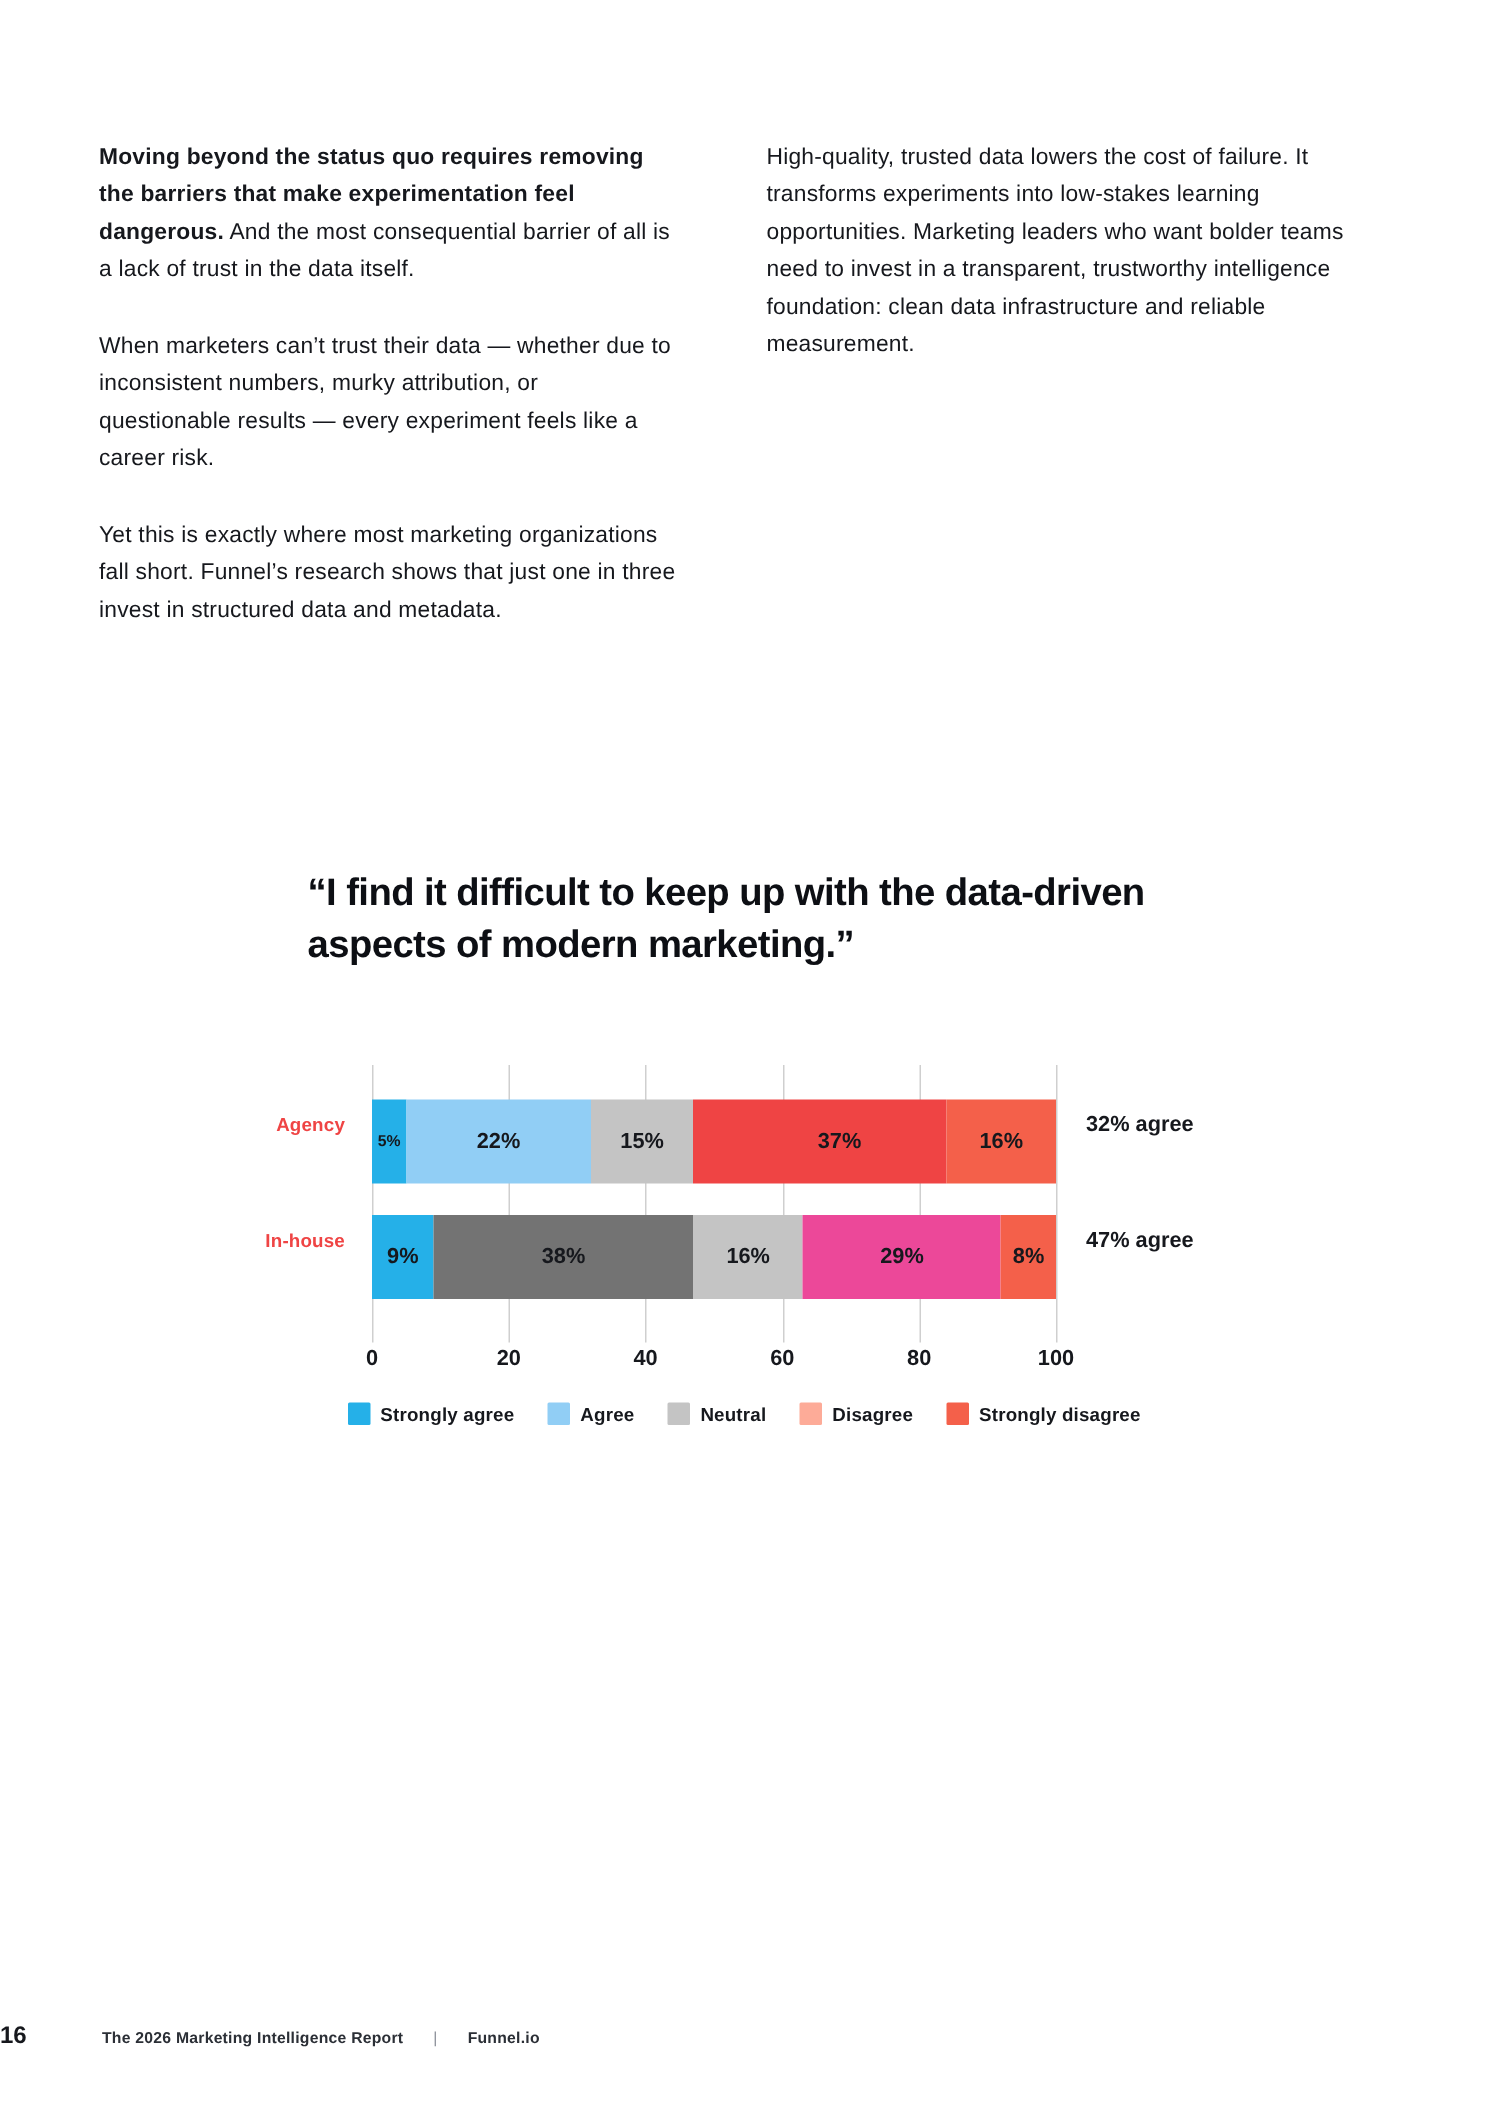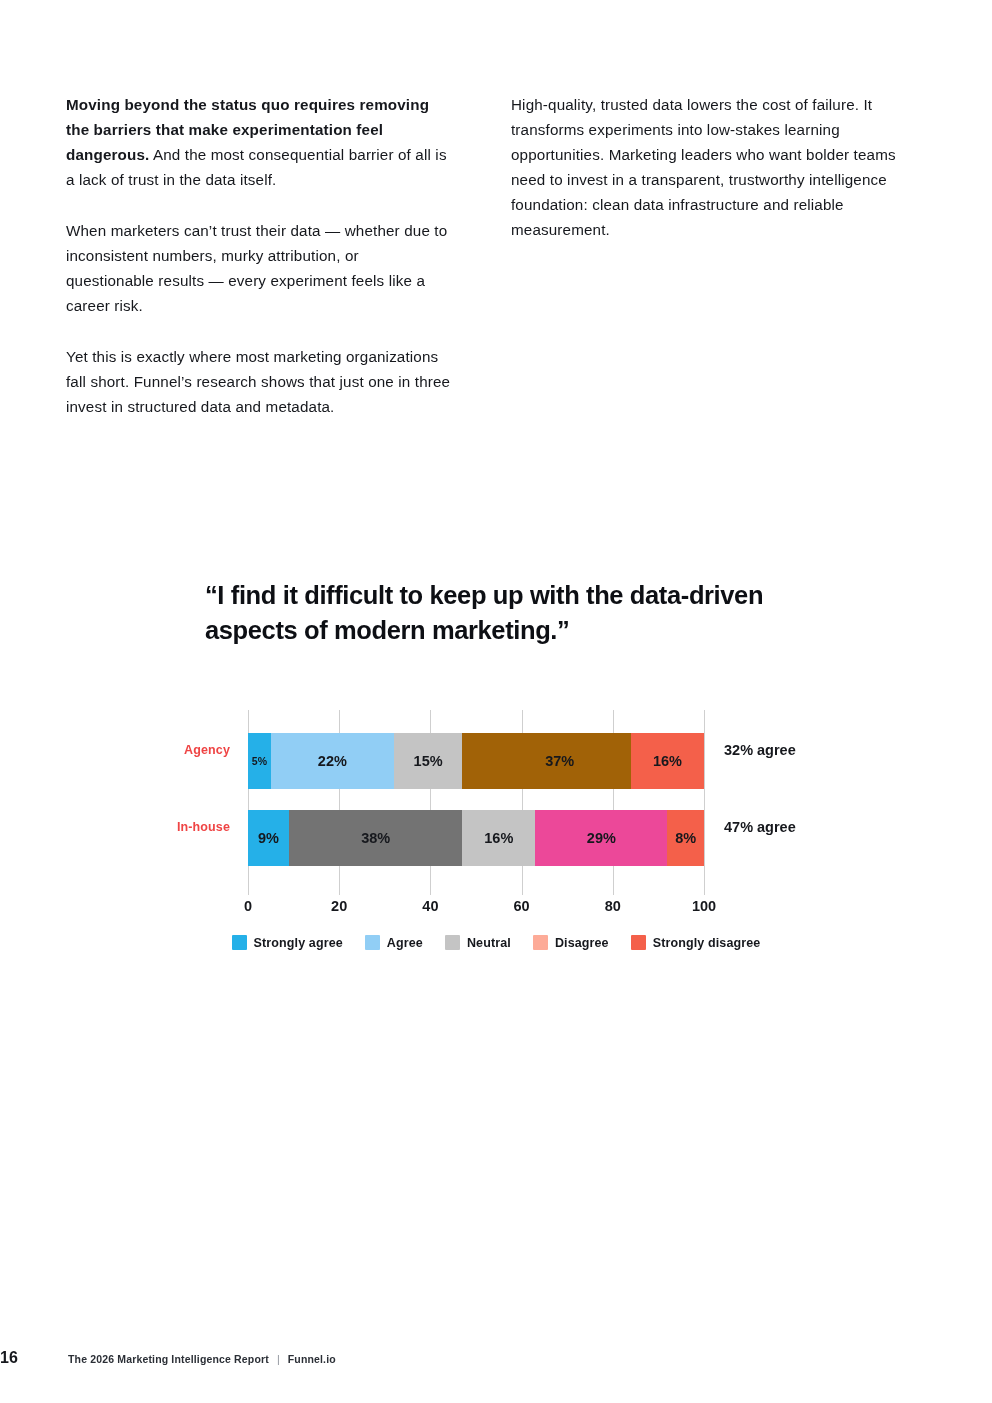--- a/index.html
+++ b/index.html
@@ -179,21 +179,21 @@
   .footer-left {
     position: absolute;
     left: 68px;
     top: 0;
     font-size: 10.5px;
     font-weight: 700;
     color: #2b2f36;
     letter-spacing: 0.015em;
     display: flex;
     align-items: center;
-    gap: 8px;
+    gap: 20px;
   }
   .footer-sep { color: #8c9099; font-weight: 400; }
   .footer-page {
     position: absolute;
     left: 0;
     top: -4px;
     width: 992px;
     text-align: left;
     font-size: 16px;
     font-weight: 700;
@@ -222,21 +222,21 @@
         <div class="gridline" style="left: 0px;"></div>
         <div class="gridline" style="left: 91.2px;"></div>
         <div class="gridline" style="left: 182.4px;"></div>
         <div class="gridline" style="left: 273.6px;"></div>
         <div class="gridline" style="left: 364.8px;"></div>
         <div class="gridline" style="left: 456px;"></div>
         <div class="bar-row row-0">
           <div class="seg small-label" style="width: 22.8px; background: rgb(37, 176, 232);">5%</div>
           <div class="seg" style="width: 123.12px; background: rgb(145, 206, 245);">22%</div>
           <div class="seg" style="width: 68.4px; background: rgb(196, 196, 196);">15%</div>
-          <div class="seg" style="width: 168.72px; background: #a16207; padding-left: 26px;">37%</div>
+          <div class="seg" style="width: 168.72px; background: #ef4444; padding-left: 26px;">37%</div>
           <div class="seg" style="width: 72.96px; background: rgb(244, 96, 74);">16%</div>
         </div>
         <div class="bar-row row-1">
           <div class="seg" style="width: 41.04px; background: rgb(37, 176, 232);">9%</div>
           <div class="seg" style="width: 173.28px; background: #737373;">38%</div>
           <div class="seg" style="width: 72.96px; background: rgb(196, 196, 196);">16%</div>
           <div class="seg" style="width: 132.24px; background: #ec4899;">29%</div>
           <div class="seg" style="width: 36.48px; background: rgb(244, 96, 74);">8%</div>
         </div>
       </div>

